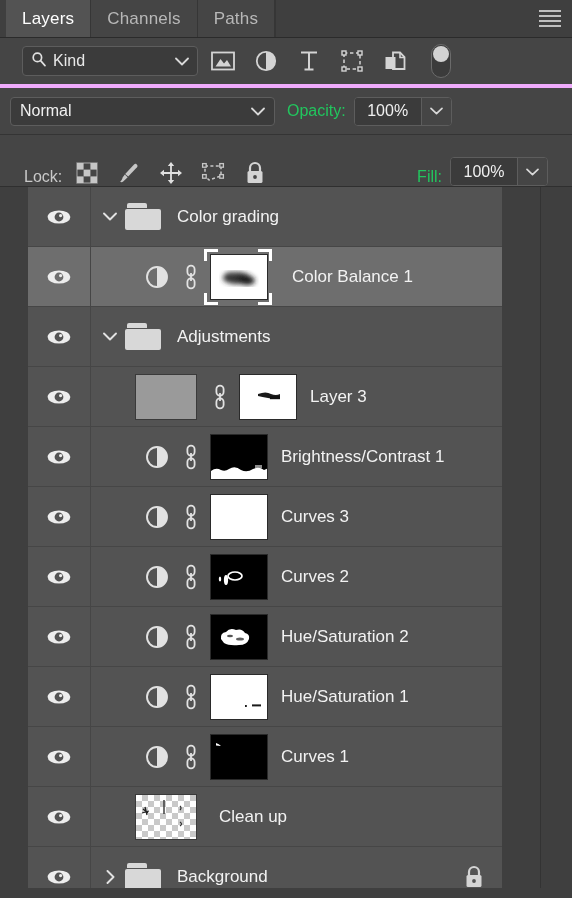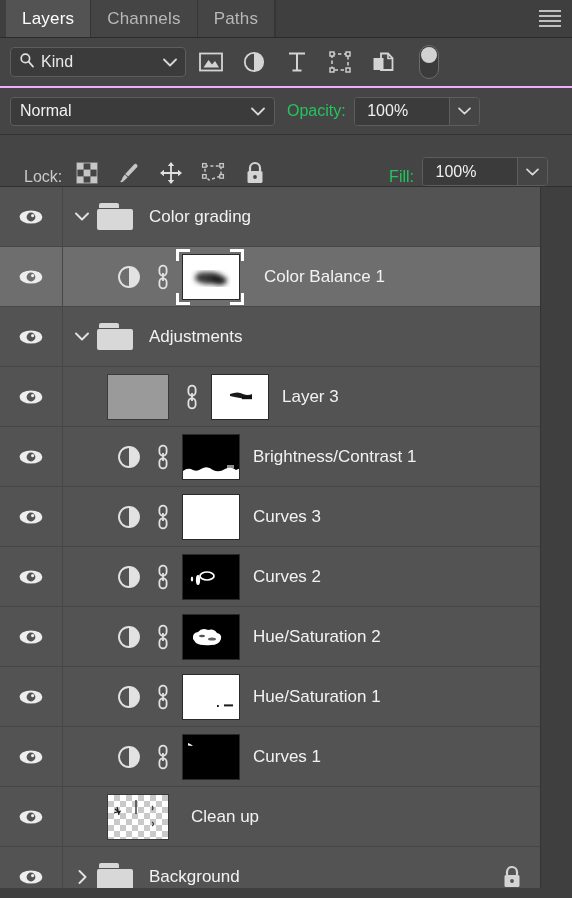--- a/index.html
+++ b/index.html
@@ -33,22 +33,22 @@
     width: 44px; display: flex; align-items: center; justify-content: center;
     background: #3f3f3f;
   }
   .menu-lines { width: 22px; }
   .menu-lines span { display: block; height: 2px; background: #bfbfbf; margin-bottom: 3px; }
   .menu-lines span:last-child { margin-bottom: 0; }
 
   
   .filterrow {
     height: 50px; flex: 0 0 50px; background: #454545;
-    display: flex; align-items: center; padding: 0 10px;
-    border-bottom: 2px solid #f0abfc;
+    display: flex; align-items: center; padding: 0 22px;
+    border-bottom: 4px solid #f0abfc;
   }
   .kind-select {
     width: 176px; height: 30px; background: #3b3b3b;
     border: 1px solid #5d5d5d; border-radius: 4px;
     display: flex; align-items: center; padding: 0 8px;
     color: #e8e8e8; font-size: 16px; position: relative;
   }
   .kind-label { margin-left: 6px; }
   .chev { margin-left: auto; }
   .ficons { display: flex; align-items: center; margin-left: 12px; gap: 17px; }
@@ -74,21 +74,20 @@
     width: 265px; height: 29px; background: #3b3b3b;
     border: 1px solid #5d5d5d; border-radius: 4px;
     display: flex; align-items: center; padding: 0 9px;
     color: #f0f0f0; font-size: 16px;
   }
   .fieldlabel { color: #22c55e; font-size: 16px; margin: 0 8px 0 12px; }
   .numfield {
     display: flex; align-items: stretch; height: 29px;
     border: 1px solid #5d5d5d; border-radius: 4px; overflow: hidden;
     background: #3b3b3b;
-    gap: 28px;
   }
   .numval {
     width: 66px; display: flex; align-items: center; justify-content: center;
     color: #f0f0f0; font-size: 16px; background: #3b3b3b;
   }
   .numchev {
     width: 30px; display: flex; align-items: center; justify-content: center;
     background: #454545; border-left: 1px solid #5d5d5d;
   }
 
@@ -98,25 +97,26 @@
     display: flex; align-items: flex-end; padding: 0 24px;
     border-bottom: 1px solid #2f2f2f;
   }
   .lock-label { color: #c9c9c9; font-size: 16px; margin-right: 12px; }
   .lock-icons { display: flex; align-items: center; gap: 16px; }
   .lock-ic { width: 26px; height: 26px; display: flex; align-items: center; justify-content: center; }
 
   
   .layerlist { flex: 1; background: #3f3f3f; position: relative; overflow: hidden; }
   .row {
-    height: 60px; width: 540px;
+    height: 60px; width: 474px;
     display: flex; 
     background: #535353;
     border-bottom: 1px solid #464646;
     position: relative;
+    margin-left: 28px;
   }
   .row.selected { background: #6e6e6e; }
   .eyecell {
     width: 63px; height: 100%;
     display: flex; align-items: center; justify-content: center;
     border-right: 1px solid #464646; flex: 0 0 63px;
   }
   .body { display: flex; align-items: center; flex: 1; height: 100%; padding-left: 8px; }
   .thumbwrap { position: relative; display: flex; align-items: center; }
 

